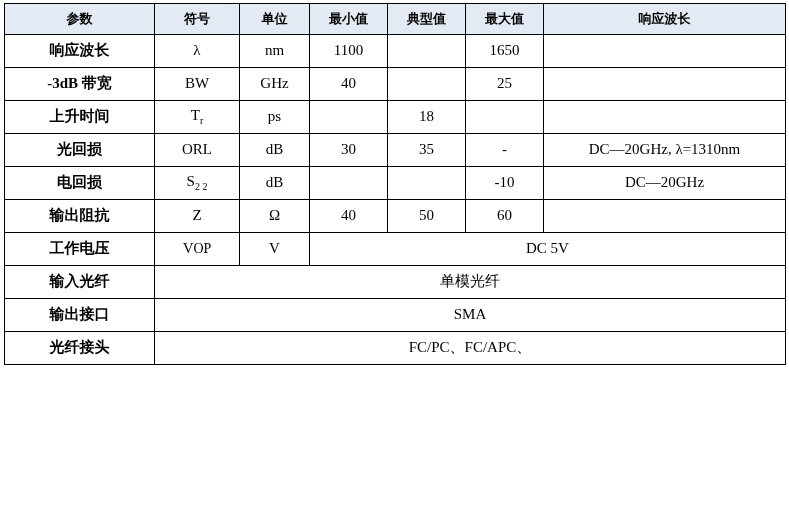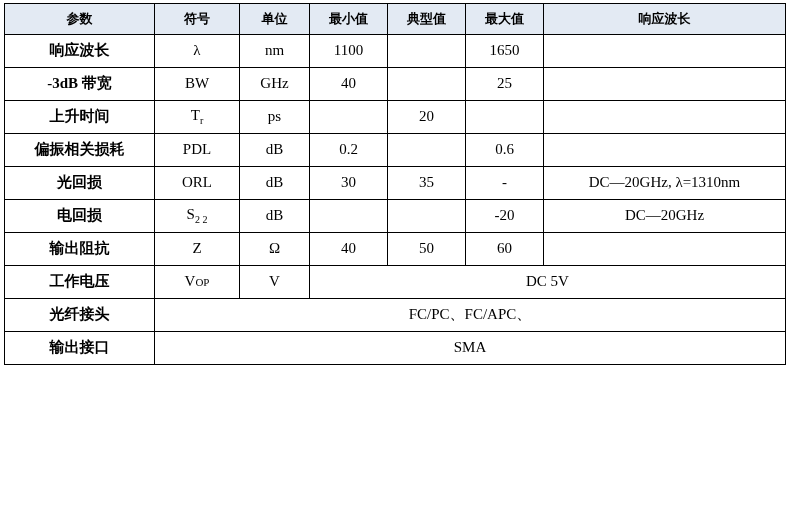--- a/index.html
+++ b/index.html
@@ -45,21 +45,21 @@
     height: 30px;
   }
   #spec-table tbody td.param-cell {
     font-weight: bold;
   }
   .sub {
     font-size: 10px;
     vertical-align: sub;
   }
   .smallcap {
-    font-size: 11px;
+    font-size: 14px;
     vertical-align: baseline;
     margin-top: 44px;
   }
 </style>
 </head>
 <body>
 
 <table id="spec-table">
   <colgroup>
     <col class="c-param">
@@ -103,78 +103,73 @@
       <td></td>
     </tr>
 
 
 
     <tr>
       <td class="param-cell">上升时间</td>
       <td>T<span class="sub">r</span></td>
       <td>ps</td>
       <td></td>
-      <td>20</td>
+      <td>18</td>
       <td></td>
       <td></td>
     </tr>
 
-    <tr>
-      <td class="param-cell">偏振相关损耗</td>
-      <td>PDL</td>
-      <td>dB</td>
-      <td>0.2</td>
-      <td></td>
-      <td>0.6</td>
-      <td></td>
-    </tr>
 
     <tr>
       <td class="param-cell">光回损</td>
       <td>ORL</td>
       <td>dB</td>
       <td>30</td>
       <td>35</td>
       <td>-</td>
       <td>DC—20GHz, λ=1310nm</td>
     </tr>
 
 
     <tr>
       <td class="param-cell">电回损</td>
       <td>S<span class="sub">2 2</span></td>
       <td>dB</td>
       <td></td>
       <td></td>
-      <td>-20</td>
+      <td>-10</td>
       <td>DC—20GHz</td>
     </tr>
 
     <tr>
       <td class="param-cell">输出阻抗</td>
       <td>Z</td>
       <td>Ω</td>
       <td>40</td>
       <td>50</td>
       <td>60</td>
       <td></td>
     </tr>
 
     <tr>
       <td class="param-cell">工作电压</td>
       <td>V<span class="smallcap">OP</span></td>
       <td>V</td>
       <td colspan="4">DC 5V</td>
     </tr>
 
-
     <tr>
-      <td class="param-cell">光纤接头</td>
-      <td colspan="6">FC/PC、FC/APC、</td>
+      <td class="param-cell">输入光纤</td>
+      <td colspan="6">单模光纤</td>
     </tr>
 
     <tr>
       <td class="param-cell">输出接口</td>
       <td colspan="6">SMA</td>
     </tr>
 
+    <tr>
+      <td class="param-cell">光纤接头</td>
+      <td colspan="6">FC/PC、FC/APC、</td>
+    </tr>
+
   </tbody>
 </table>
 
 </body></html>

